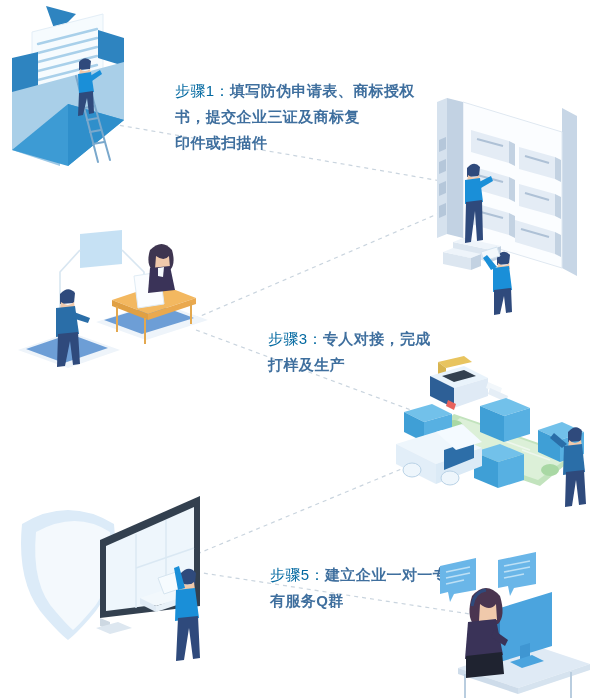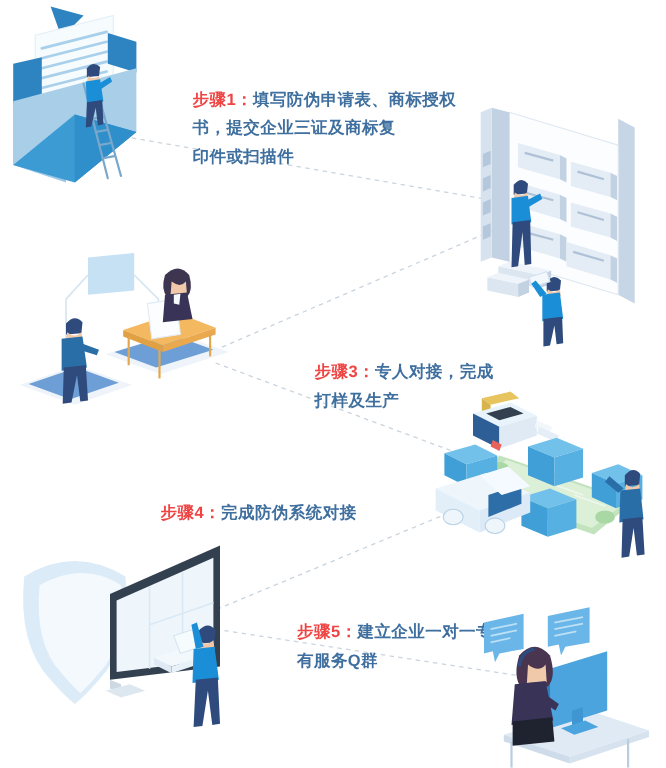--- a/index.html
+++ b/index.html
@@ -11,21 +11,21 @@
   .scene{position:absolute;}
   .step-text{
     position:absolute;
     color:#4f7ca8;
     font-size:15px;
     line-height:26px;
     letter-spacing:.4px;
     white-space:pre-line;
     font-family:"Liberation Sans","DejaVu Sans",sans-serif;
   }
-  .step-text .lbl{color:#ef4444;font-weight:bold;}
+  .step-text .lbl{color:#0369a1;}
   .step-text .bd{color:#3f6f9e;font-weight:600;}
   svg{display:block;overflow:visible;}
 </style>
 </head>
 <body>
 
 <div id="stage">
 
   <svg style="position:absolute;left:0;top:0;" width="605" height="698" viewBox="0 0 605 698">
     <g stroke="#c9d4de" stroke-width="1.2" fill="none" stroke-dasharray="4 4">
@@ -198,21 +198,21 @@
 
     <g>
       <path d="M52 66 q8 -9 15 -1 l-1 10 -14 1 z" fill="#2f4a7c"></path>
       <path d="M53 74 q7 6 13 0 l1 7 -15 1 z" fill="#f0c9ab"></path>
       <path d="M48 80 l19 -2 l4 28 -23 3 z" fill="#2a6ea8"></path>
       <path d="M66 84 l16 6 l-2 5 -16 -5 z" fill="#2a6ea8"></path>
       <path d="M50 106 l20 -2 l2 32 -7 1 -3 -24 -5 25 -8 1 z" fill="#2f4a7c"></path>
     </g>
   </svg>
 
-  <div class="step-text" style="left:286px;top:300px;width:230px;">
+  <div class="step-text" style="left:268px;top:300px;width:230px;">
     <span class="lbl">步骤3：</span><span class="bd">专人对接，完成
 打样及生产</span>
   </div>
 
   <svg class="scene" style="left:390px;top:352px;" width="215" height="165" viewBox="0 0 215 165">
 
     <g>
       <path d="M48 10 L74 4 L82 10 L56 16 Z" fill="#e8c45f"></path>
       <path d="M48 10 L56 16 L56 28 L48 22 Z" fill="#d8b44f"></path>
       <path d="M40 24 L74 14 L98 26 L64 36 Z" fill="#e9f3fb"></path>
@@ -267,23 +267,20 @@
 
     <g>
       <path d="M178 80 q8 -9 14 -1 l-1 10 -13 1 z" fill="#2f4a7c"></path>
       <path d="M179 88 q6 6 12 0 l1 7 -14 1 z" fill="#f0c9ab"></path>
       <path d="M174 94 l18 -2 l3 28 -22 3 z" fill="#2a6ea8"></path>
       <path d="M172 96 l-12 -10 l4 -5 l13 11 z" fill="#2a6ea8"></path>
       <path d="M176 120 l18 -2 l2 34 -7 1 -3 -25 -4 26 -7 1 z" fill="#2f4a7c"></path>
     </g>
   </svg>
 
-  <div class="step-text" style="left:146px;top:428px;width:260px;">
-    <span class="lbl">步骤4：</span><span class="bd">完成防伪系统对接</span>
-  </div>
 
   <svg class="scene" style="left:0px;top:482px;" width="235" height="216" viewBox="0 0 235 216">
 
     <path d="M22 42 q46 -28 92 0 q6 62 -24 94 q-14 16 -22 22 q-8 -6 -22 -22 q-30 -32 -24 -94 z" fill="#dcebf8"></path>
     <path d="M36 50 q40 -22 74 0 q5 54 -20 80 q-12 14 -17 18 q-5 -4 -17 -18 q-25 -26 -20 -80 z" fill="#f4f9fd"></path>
 
     <g>
       <path d="M100 58 L200 14 L200 124 L100 136 Z" fill="#33404f"></path>
       <path d="M106 64 L194 25 L194 118 L106 129 Z" fill="#eef6fc"></path>
       <g stroke="#dae8f3" stroke-width="1.4" fill="none">

